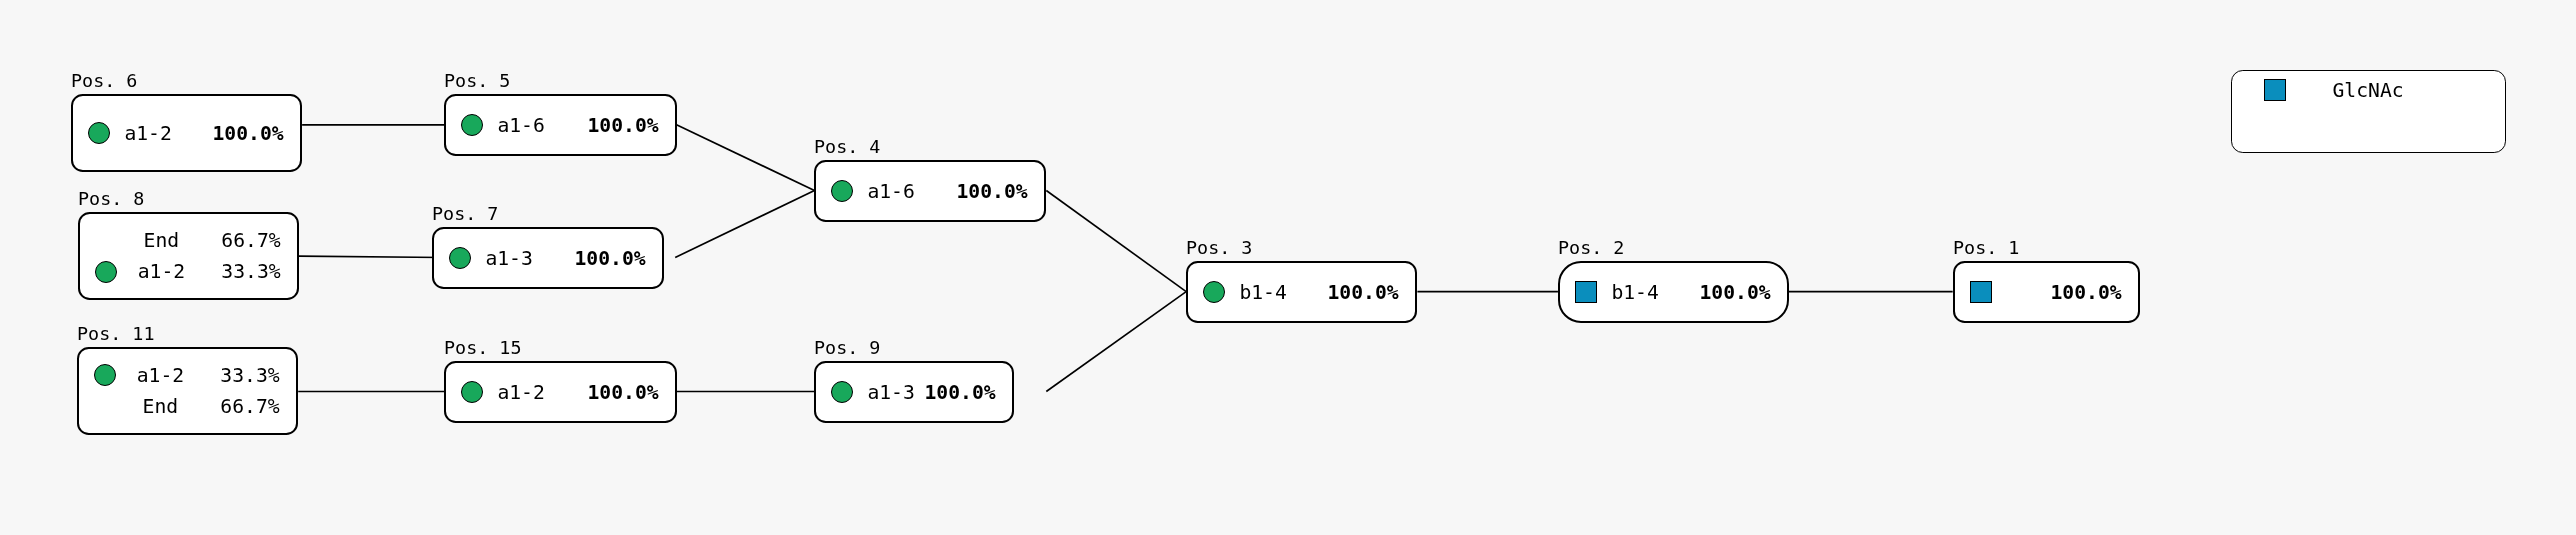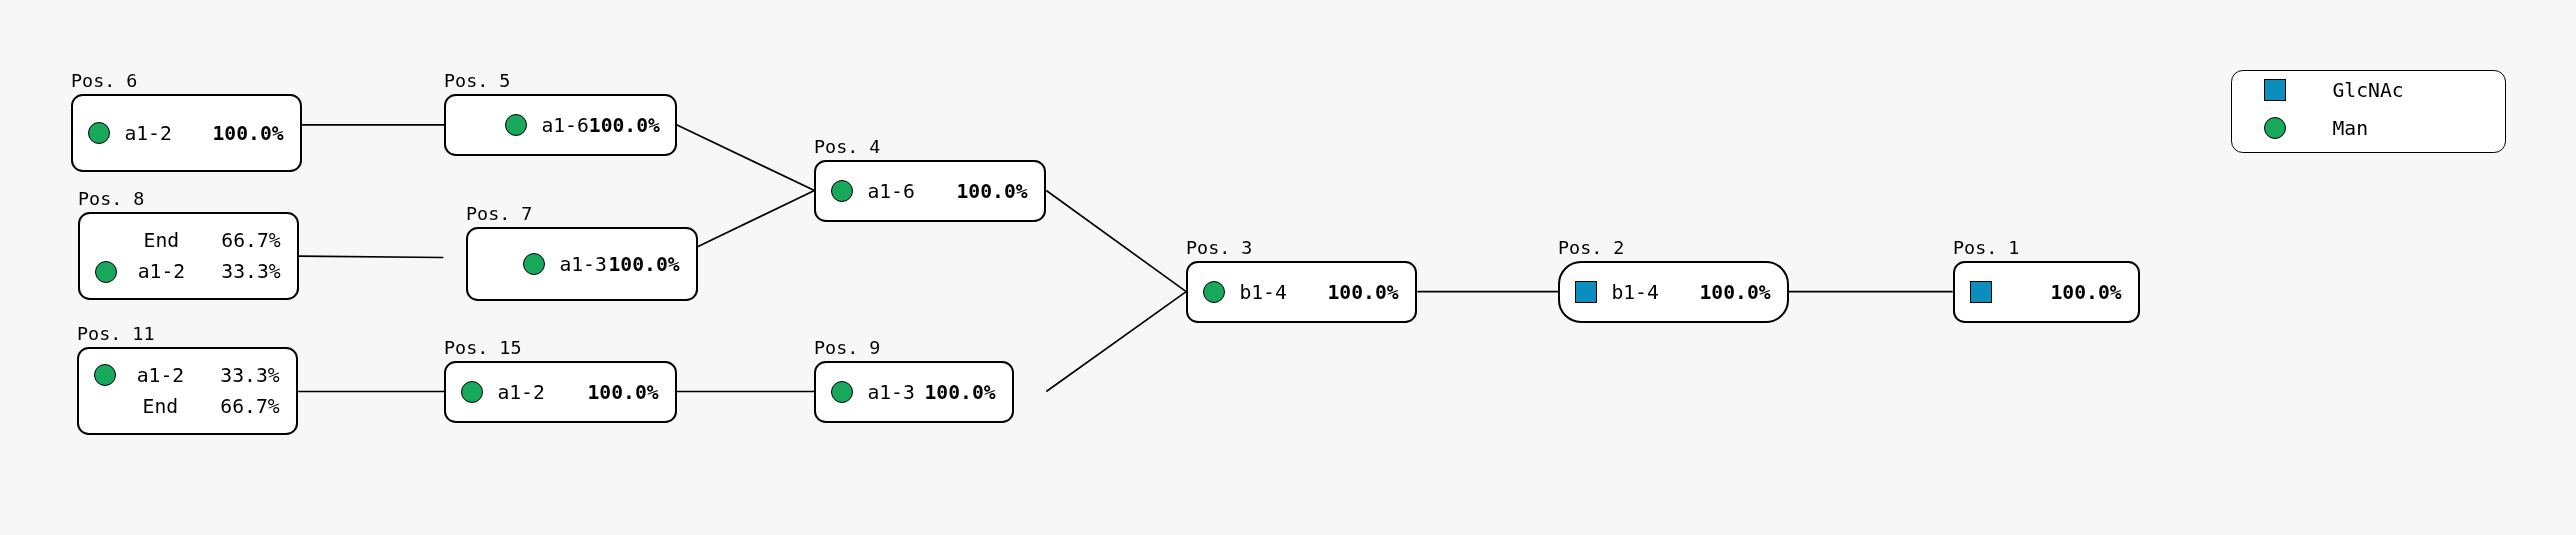--- a/index.html
+++ b/index.html
@@ -75,21 +75,21 @@
 
   <div id="nodes">
       <div class="node single" style="left: 71px; top: 94px; width: 231px; height: 78px;">
         <div class="node-label">Pos. 6</div>
         <div class="row">
           <span class="icon circle" style="background: rgb(24, 168, 91);"></span>
           <span class="linkage">a1-2</span>
           <span class="pct">100.0%</span>
         </div>
       </div>
-      <div class="node single" style="left: 444px; top: 94px; width: 233px; height: 62px; padding-left: 44px;">
+      <div class="node single" style="left: 444px; top: 94px; width: 233px; height: 62px;">
         <div class="node-label">Pos. 5</div>
         <div class="row">
           <span class="icon circle" style="background: rgb(24, 168, 91);"></span>
           <span class="linkage">a1-6</span>
           <span class="pct">100.0%</span>
         </div>
       </div>
       <div class="node single" style="left: 814px; top: 160px; width: 232px; height: 62px;">
         <div class="node-label">Pos. 4</div>
         <div class="row">
@@ -104,21 +104,21 @@
           <span class="icon empty"></span>
           <span class="linkage">End</span>
           <span class="pct">66.7%</span>
         </div>
         <div class="row">
           <span class="icon circle" style="background: rgb(24, 168, 91);"></span>
           <span class="linkage">a1-2</span>
           <span class="pct">33.3%</span>
         </div>
       </div>
-      <div class="node single" style="left: 466px; top: 227px; width: 232px; height: 74px; padding-left: 40px;">
+      <div class="node single" style="left: 432px; top: 227px; width: 232px; height: 62px;">
         <div class="node-label">Pos. 7</div>
         <div class="row">
           <span class="icon circle" style="background: rgb(24, 168, 91);"></span>
           <span class="linkage">a1-3</span>
           <span class="pct">100.0%</span>
         </div>
       </div>
       <div class="node single" style="left: 1186px; top: 261px; width: 231px; height: 62px;">
         <div class="node-label">Pos. 3</div>
         <div class="row">
@@ -172,19 +172,15 @@
           <span class="pct">100.0%</span>
         </div>
       </div>
     </div>
 
   <div class="legend">
     <div class="lrow">
       <span class="icon square" style="background: rgb(10, 142, 189);"></span>
       <span class="llabel">GlcNAc</span>
     </div>
-    <div class="lrow">
-      <span class="icon circle" style="background: rgb(24, 168, 91);"></span>
-      <span class="llabel">Man</span>
-    </div>
   </div>
 </div>
 
 
 </body></html>

